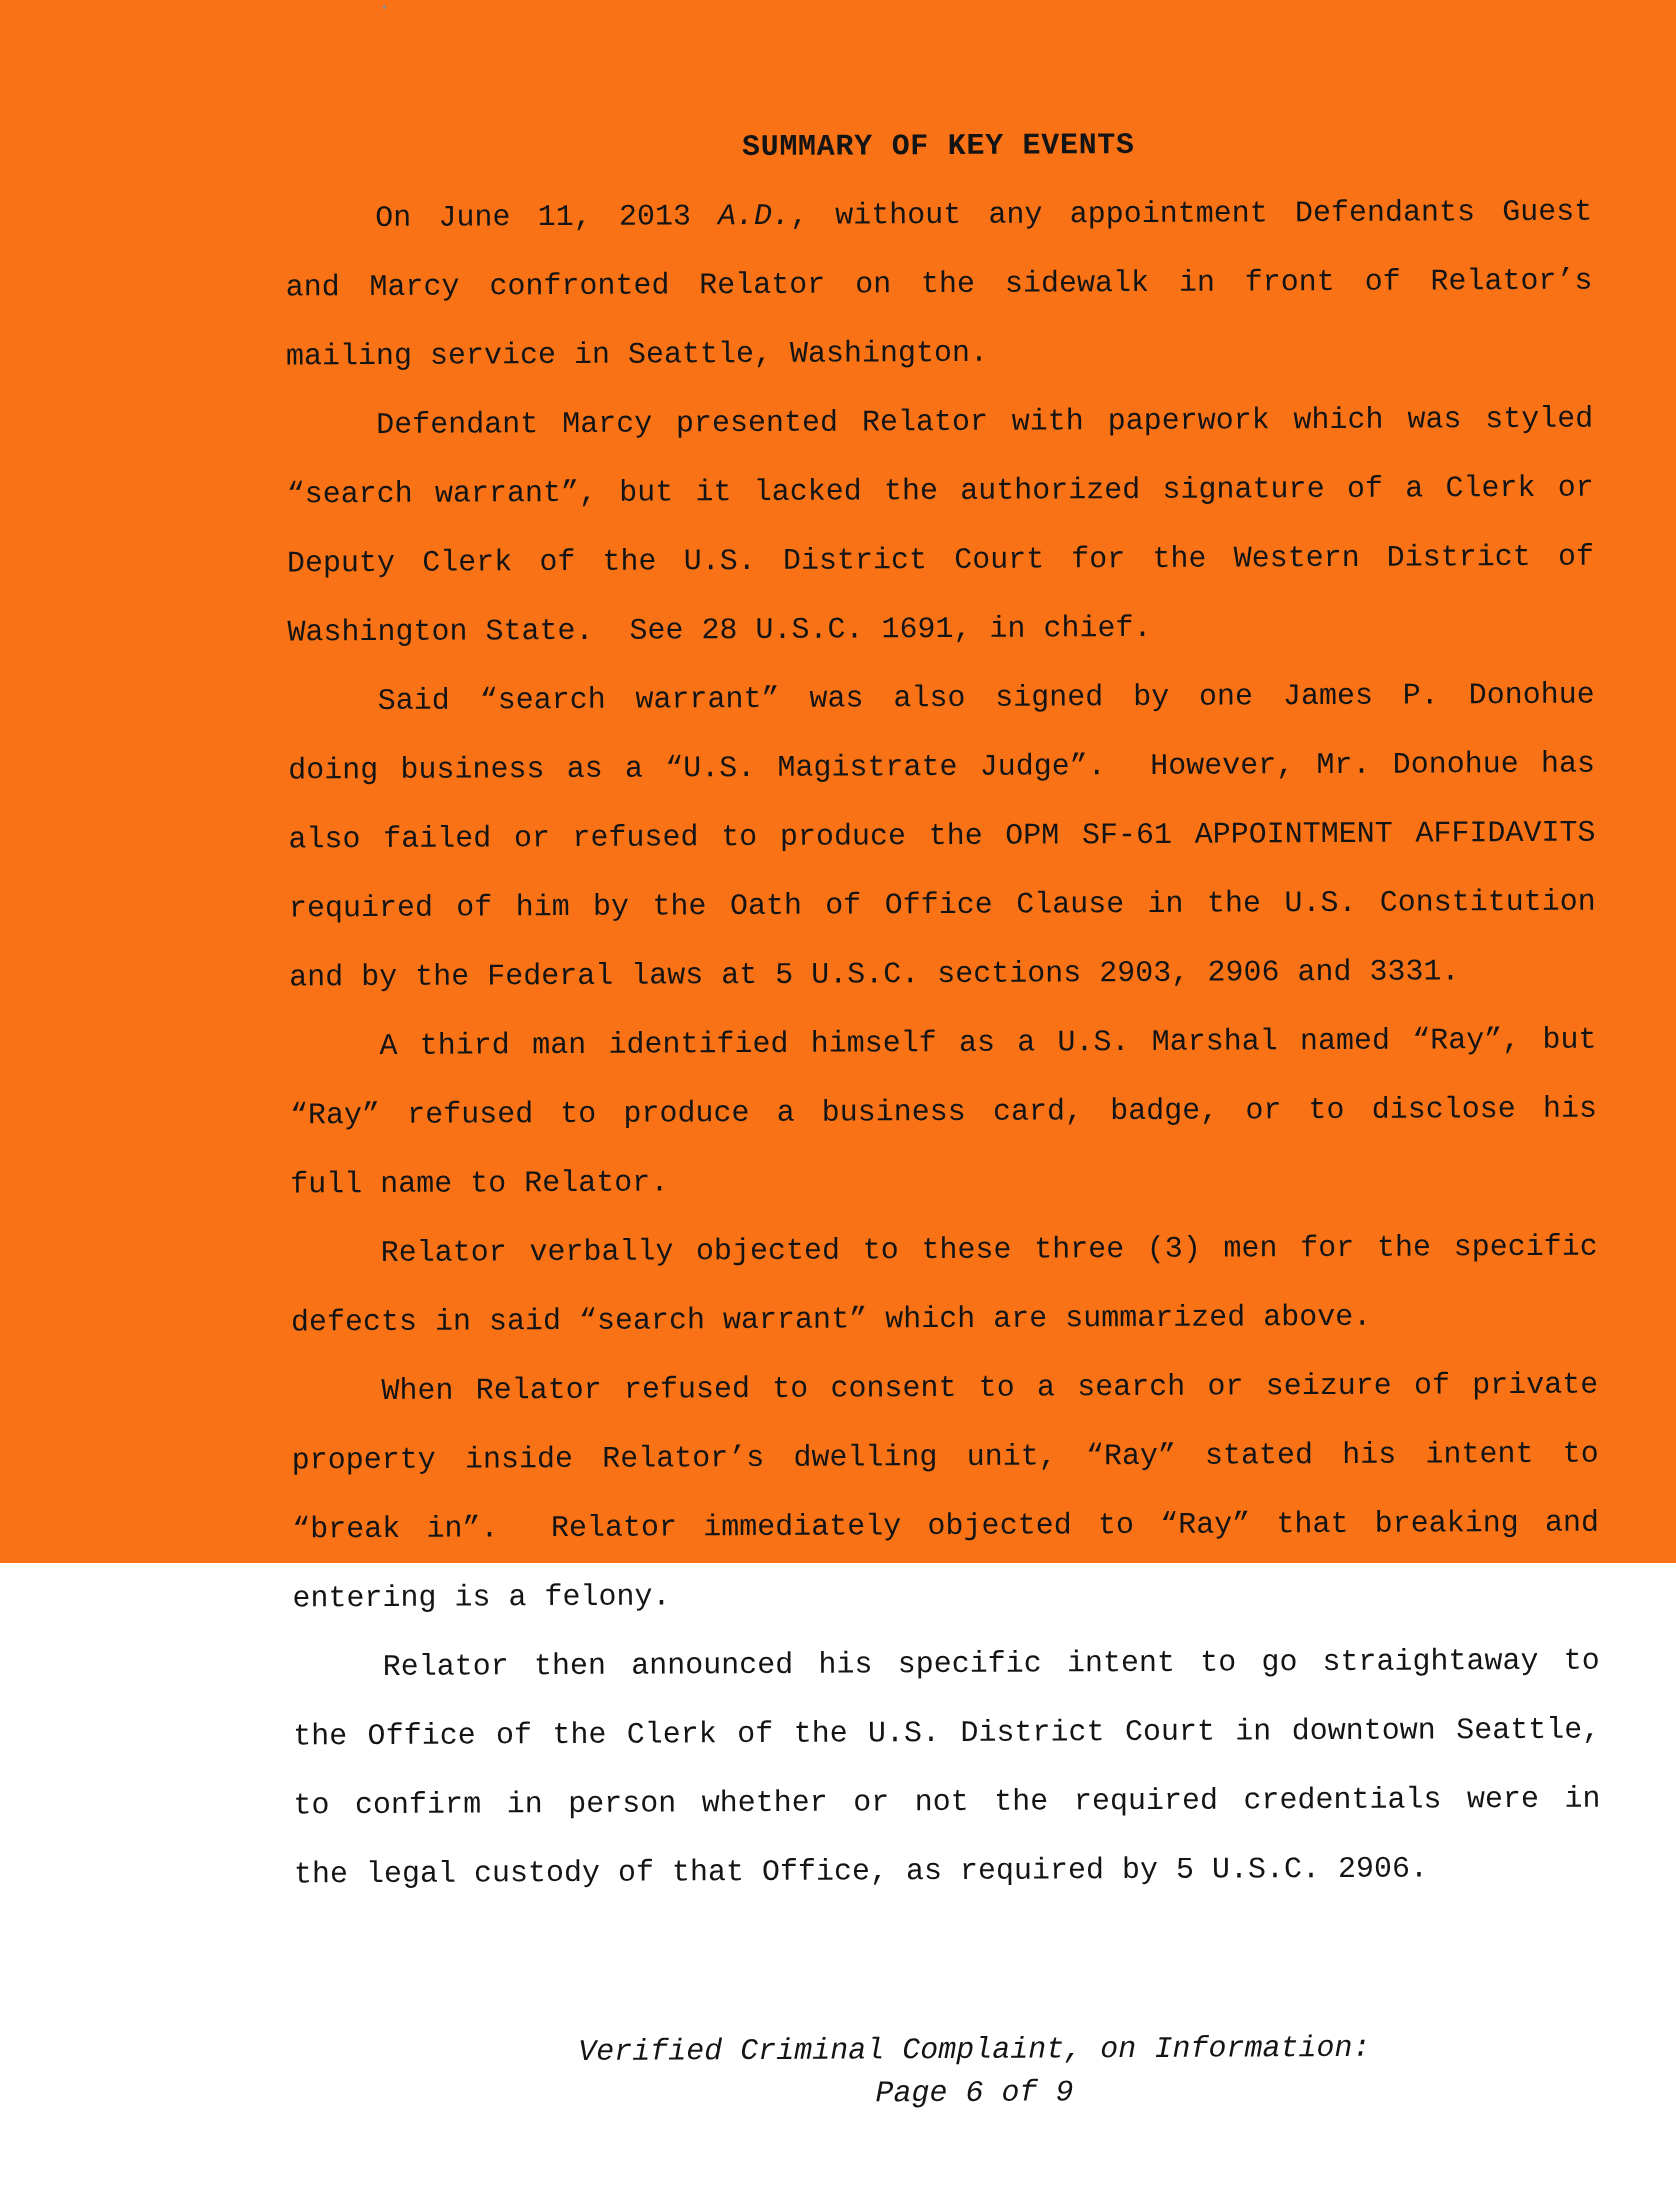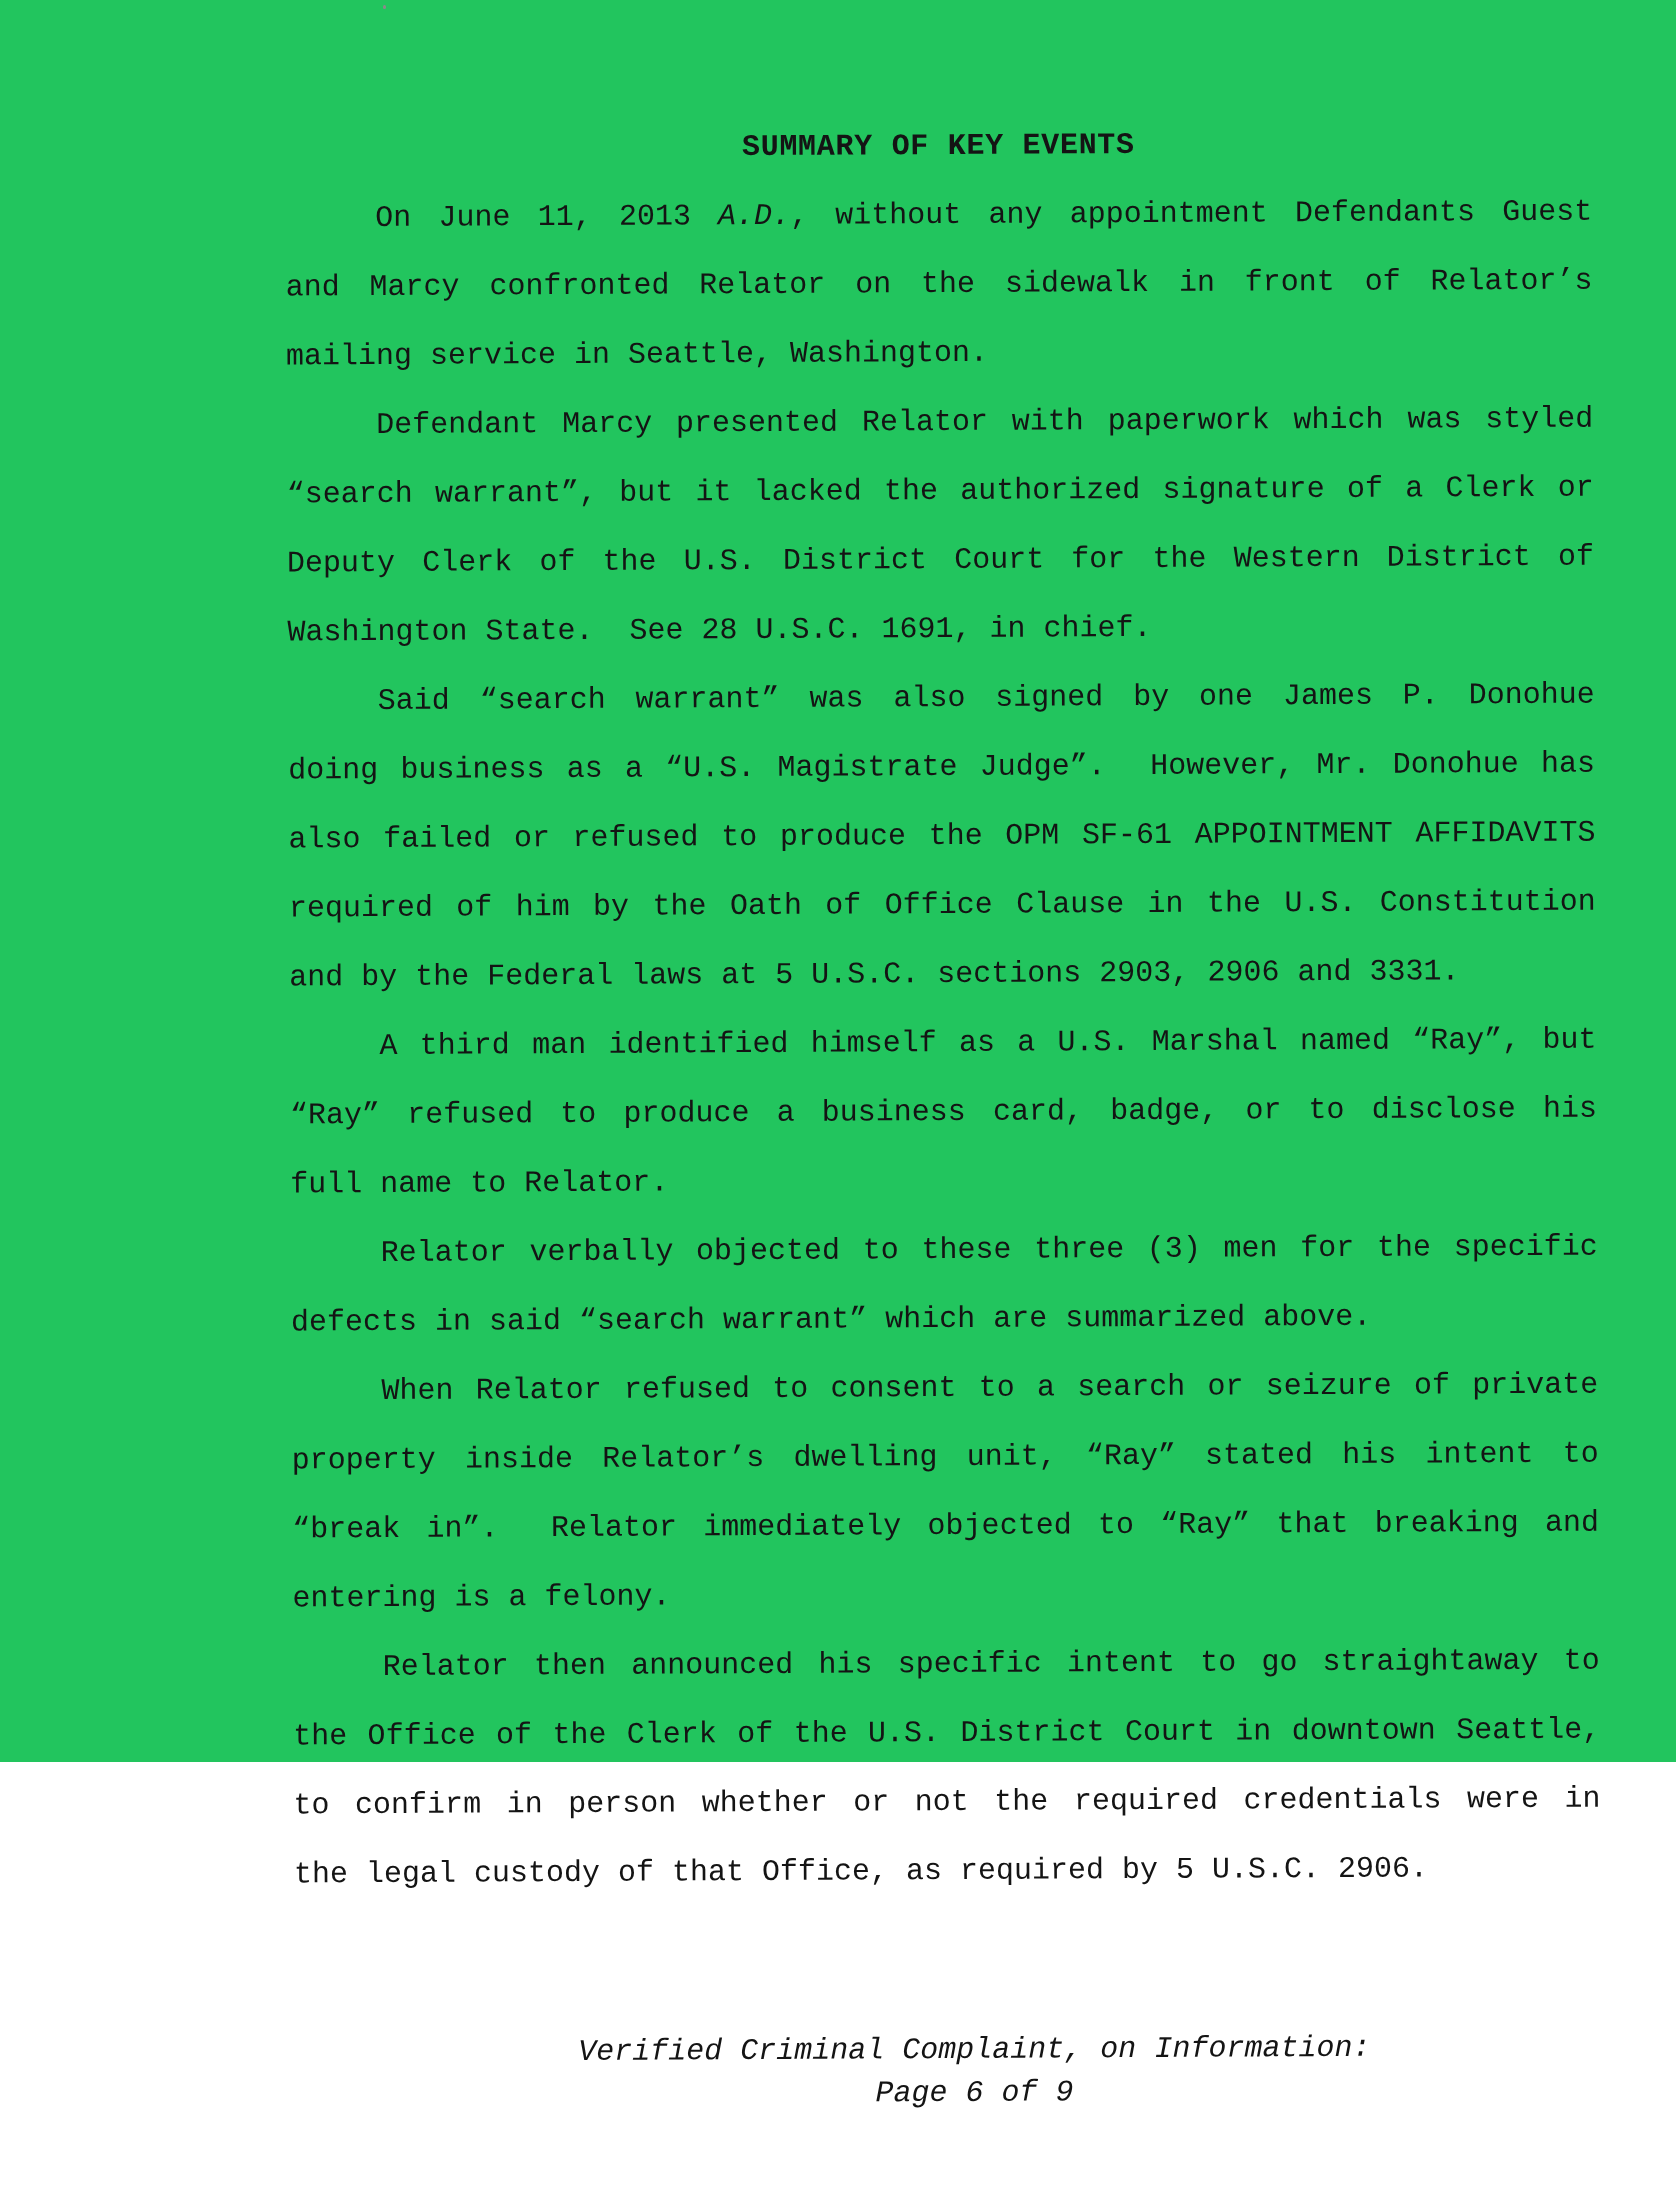--- a/index.html
+++ b/index.html
@@ -12,22 +12,22 @@
     width: 1677px;
     height: 2205px;
     overflow: hidden;
     font-family: "Liberation Mono", "DejaVu Sans Mono", monospace;
     color: #141414;
   }
   .scan-sheet {
     position: absolute;
     left: 0; top: 0;
     width: 1677px;
-    height: 1762px;
-    background: #22c55e;
+    height: 1563px;
+    background: #f97316;
   }
   .artifact-dot {
     position: absolute;
     left: 383px;
     top: 5.3px;
     width: 3.3px;
     height: 3.3px;
     border-radius: 50%;
     background: #8a8a8a;
   }

